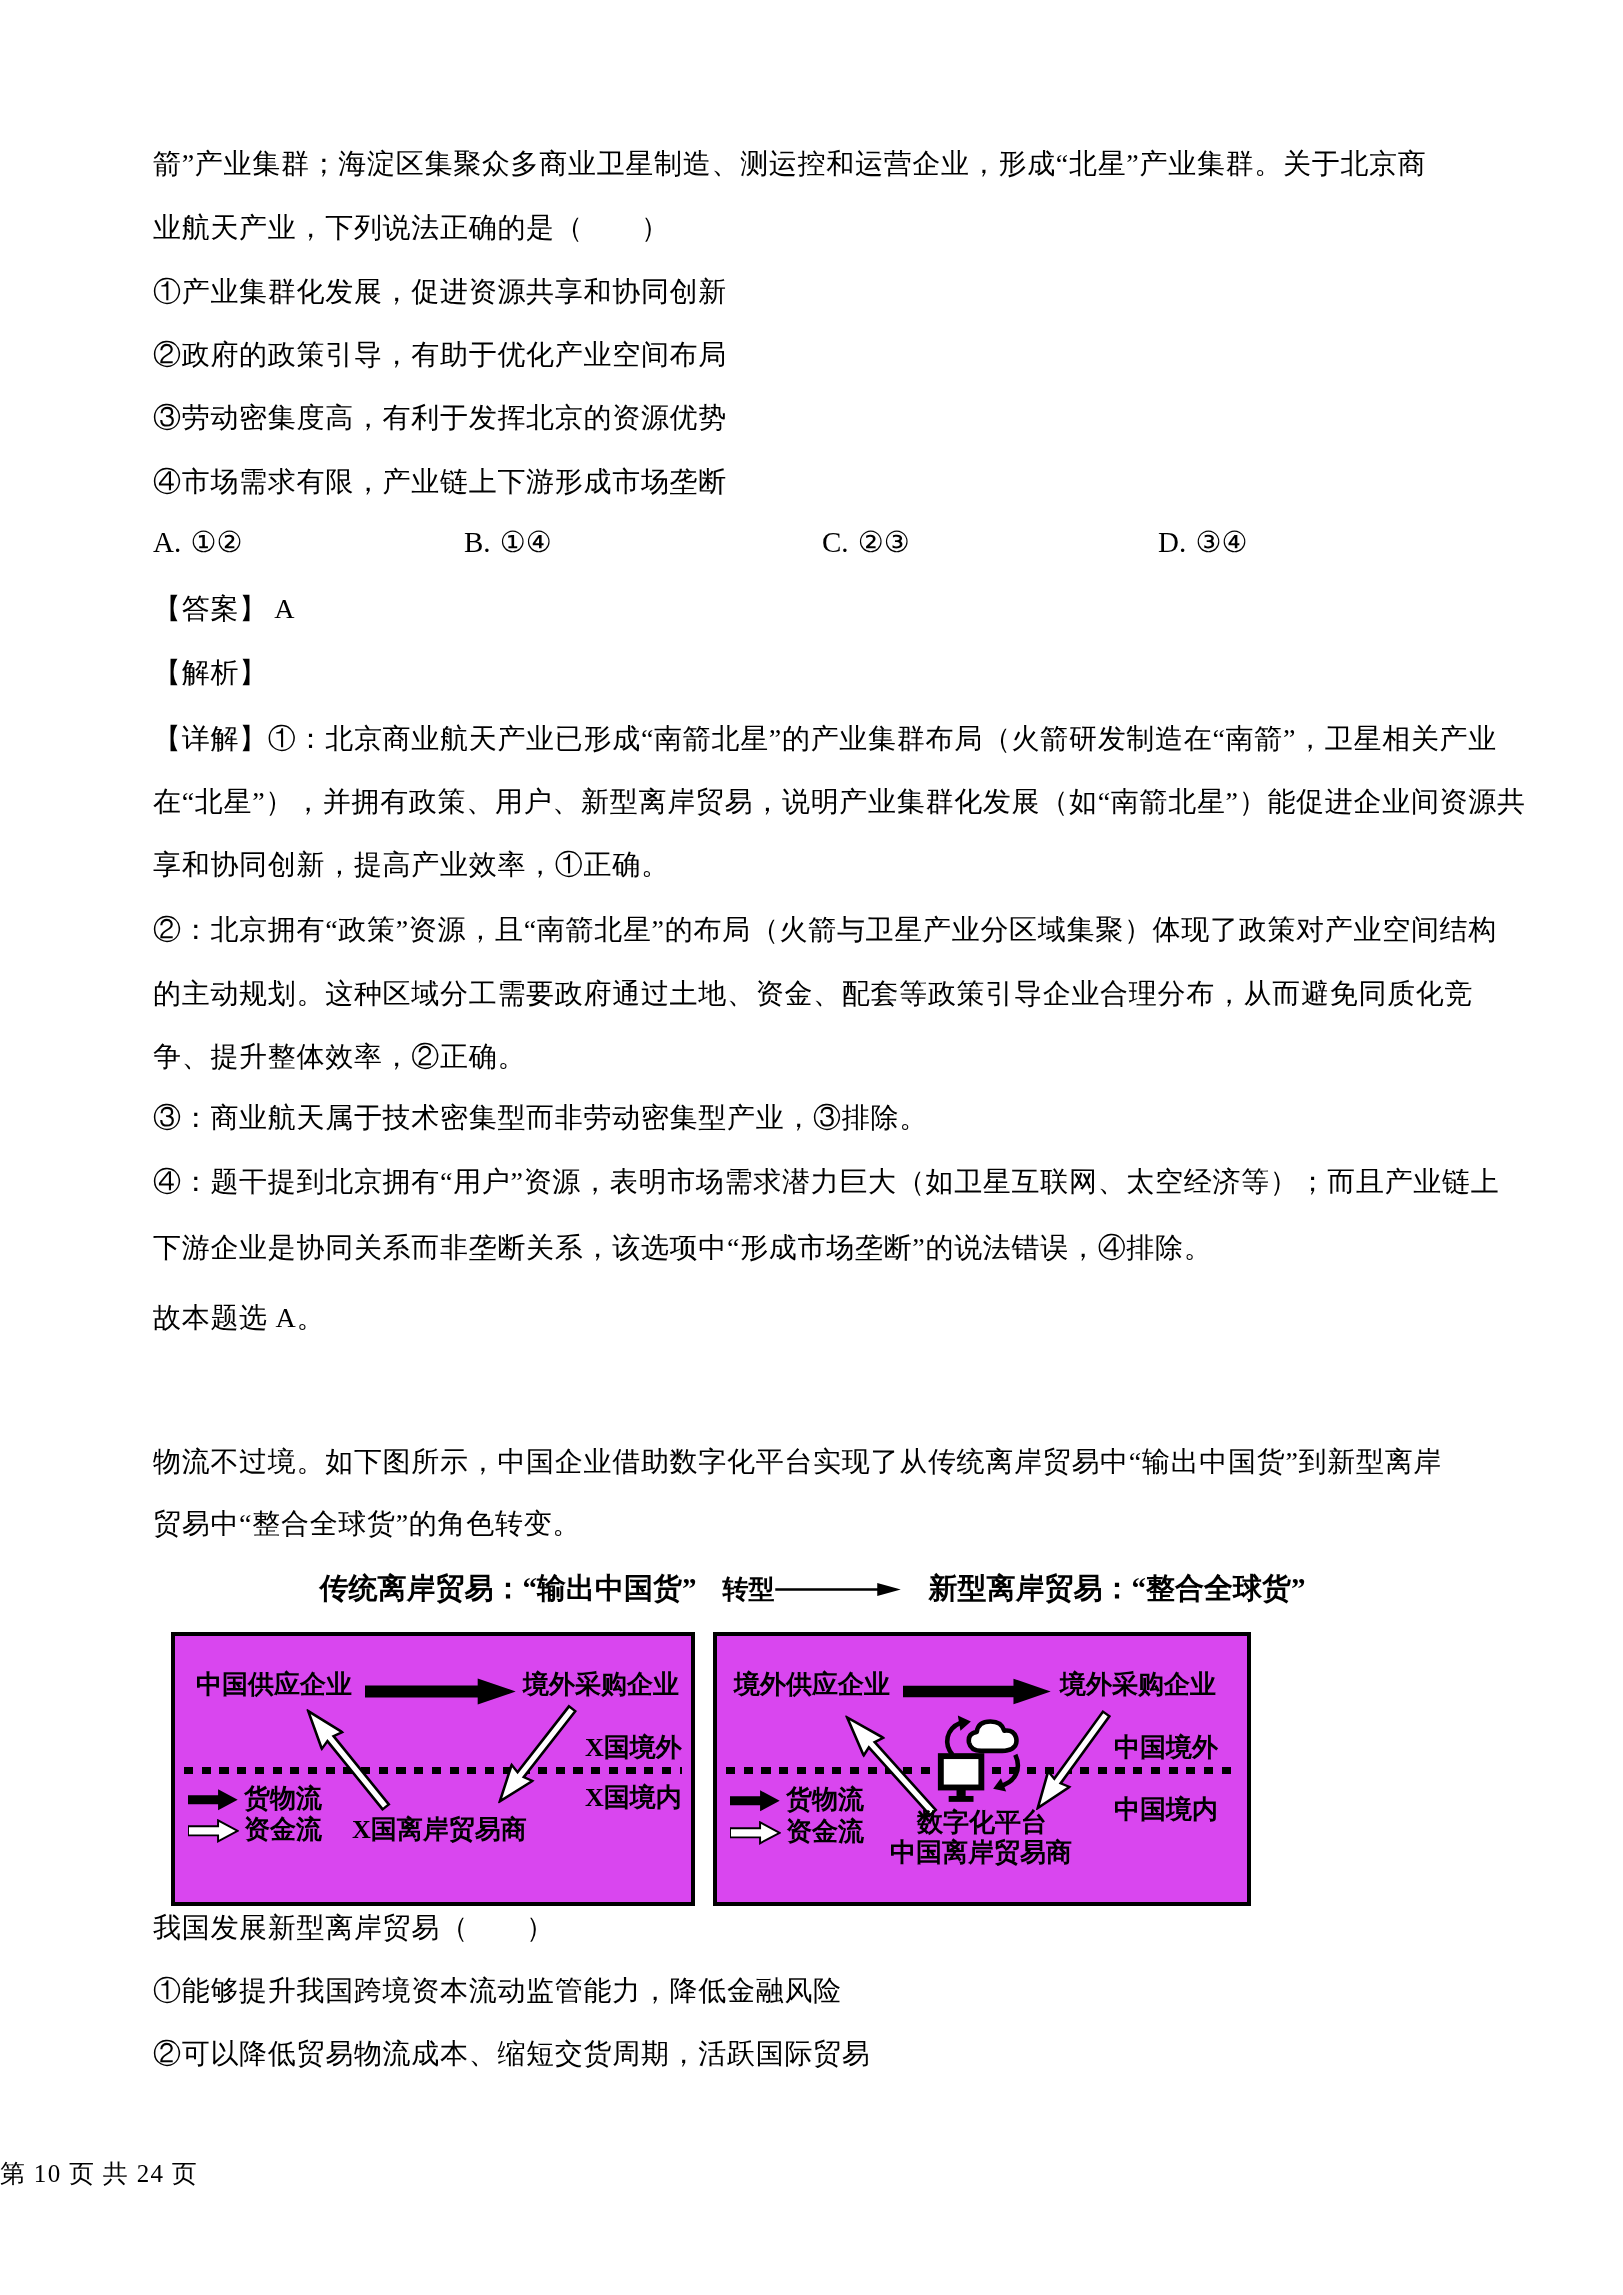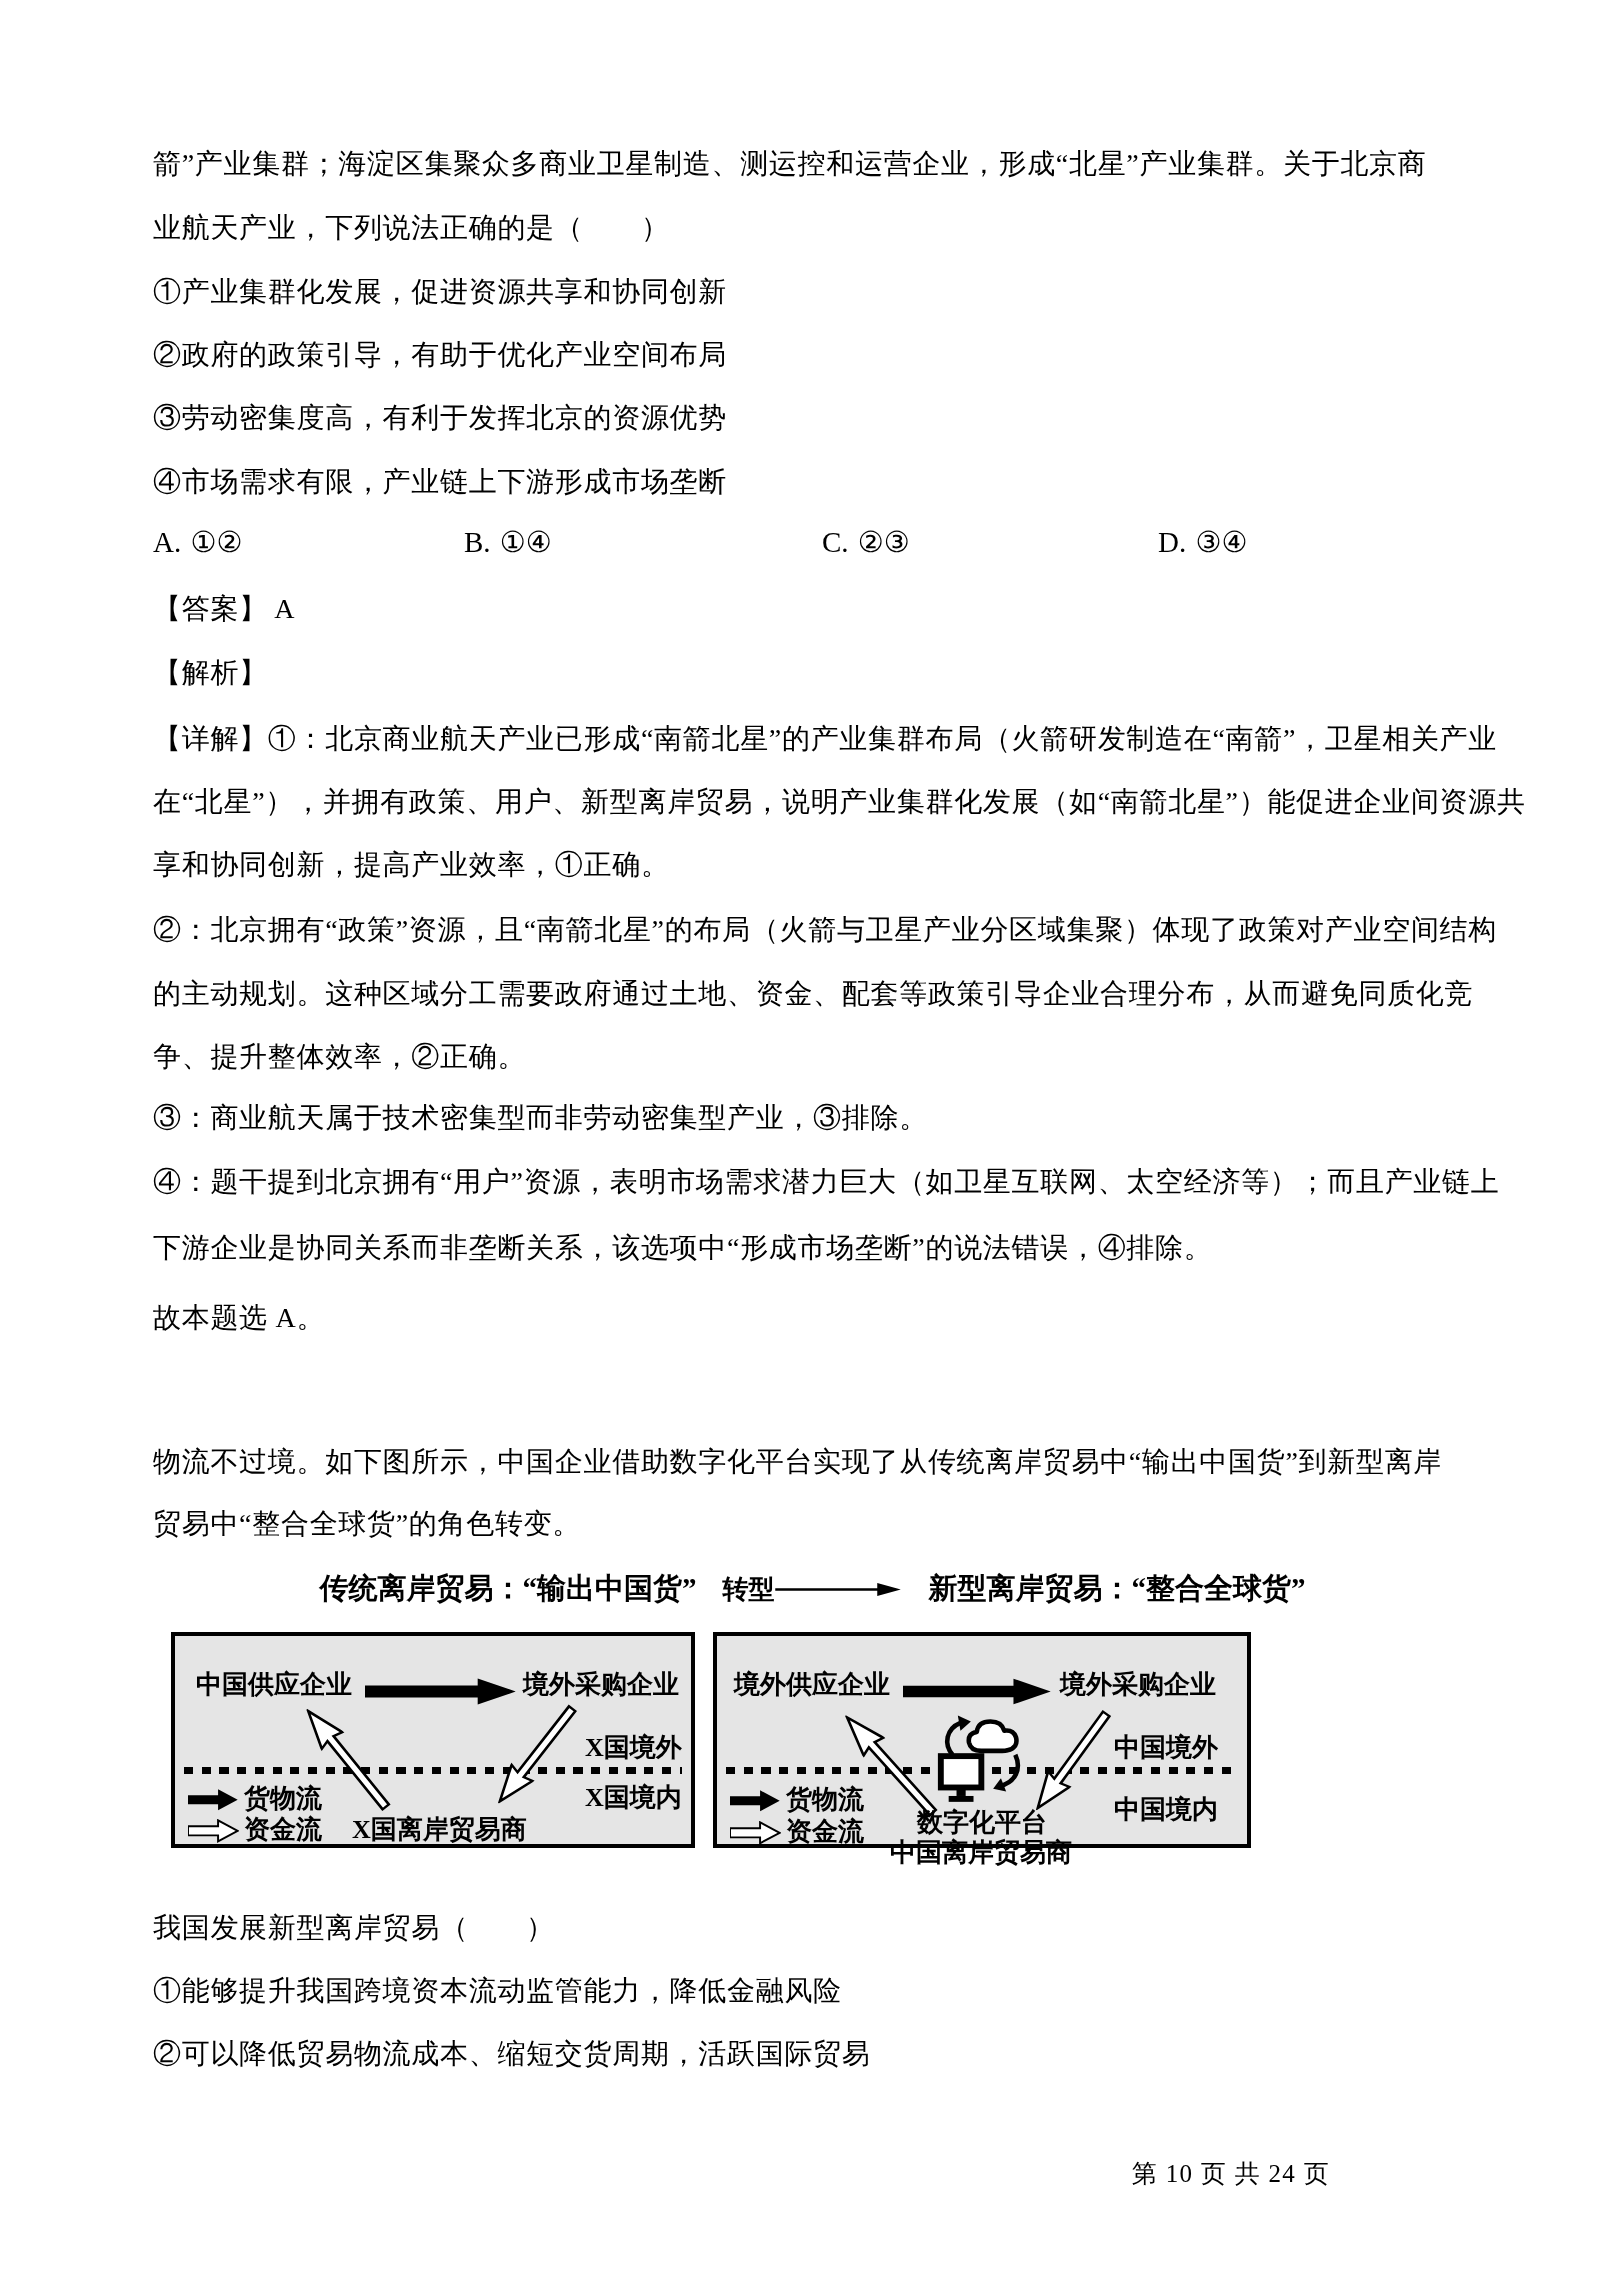--- a/index.html
+++ b/index.html
@@ -21,22 +21,22 @@
   .ansval{margin-left:6.5px;}
   
   .fig-header{
     position:absolute;left:153px;top:1569px;width:1319px;
     display:flex;justify-content:center;align-items:flex-end;gap:26px;
     font-weight:bold;font-size:29px;white-space:nowrap;
   }
   .fig-arrowcol{display:flex;align-items:center;margin-bottom:5.2px;}
   .fig-arrowcol .zlabel{font-size:26px;font-weight:bold;line-height:29px;}
   .panel{
-    position:absolute;top:1632px;height:216px;
-    border:4.6px solid #000;background:#e5e5e5;box-sizing:border-box;
+    position:absolute;top:1632px;height:274px;
+    border:4.6px solid #000;background:#d946ef;box-sizing:border-box;
   }
   #panel-left{left:171px;width:524px;}
   #panel-right{left:713px;width:538px;}
   .p-label{position:absolute;font-weight:bold;font-size:26px;white-space:nowrap;line-height:29px;}
   .dotline{
     position:absolute;left:9.2px;right:9.2px;top:131px;height:6.5px;
     background:repeating-linear-gradient(90deg,#000 0 9.2px,transparent 9.2px 17.7px);
   }
   .harrow{position:absolute;transform:translate(-50%,-50%) rotate(var(--r));}
   .absvg{position:absolute;}
@@ -160,16 +160,16 @@
     <span class="p-label" style="left:69px;top:181px">资金流</span>
 
     <span class="p-label" style="left:200px;top:172px">数字化平台</span>
     <span class="p-label" style="left:173px;top:202px">中国离岸贸易商</span>
   </div>
 
   <div class="tl" style="top:1909px">我国发展新型离岸贸易（　　）</div>
   <div class="tl" style="top:1972px">①能够提升我国跨境资本流动监管能力，降低金融风险</div>
   <div class="tl" style="top:2035px">②可以降低贸易物流成本、缩短交货周期，活跃国际贸易</div>
 
-  <div style="position:absolute;left:0;top:2157px;width:1330px;text-align:right;font-size:25px;letter-spacing:1.3px">第 10 页 共 24 页</div>
+  <div style="position:absolute;left:0;top:2157px;width:1330px;text-align:left;font-size:25px;letter-spacing:1.3px">第 10 页 共 24 页</div>
 
 </div>
 
 
 </body></html>

